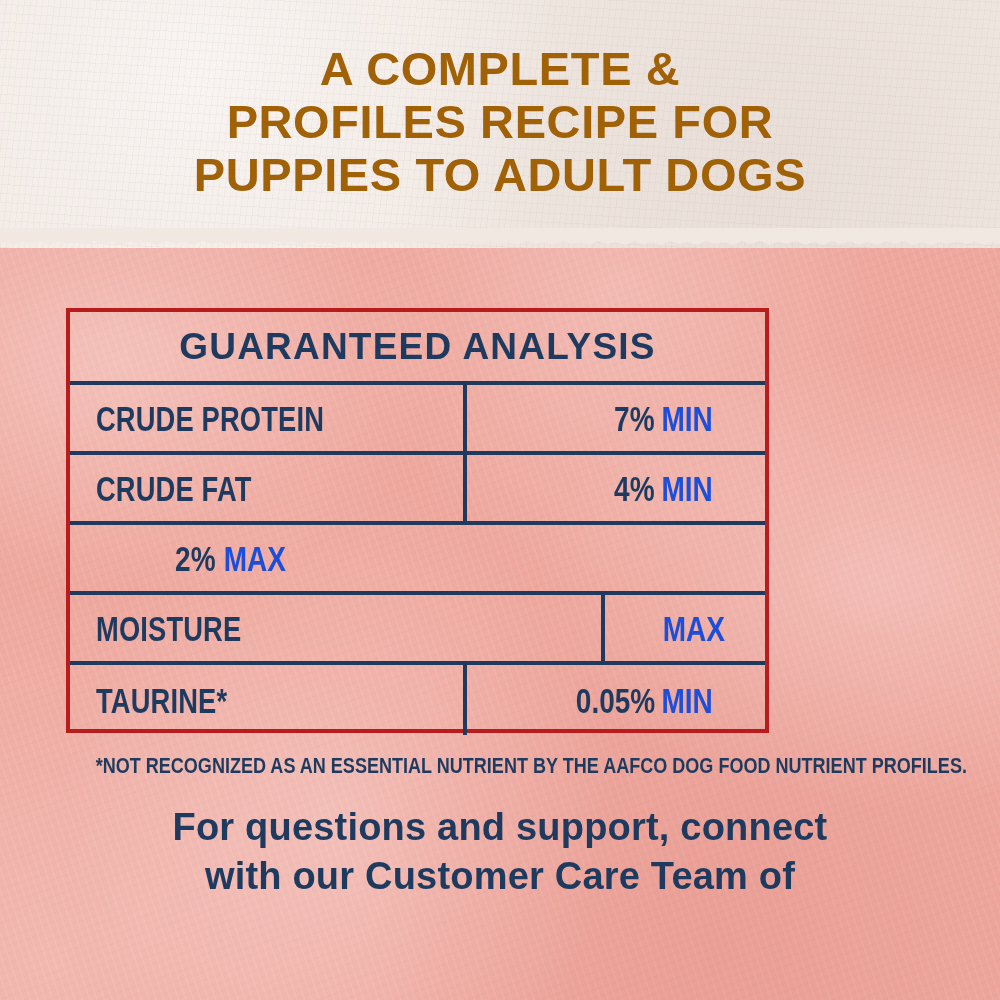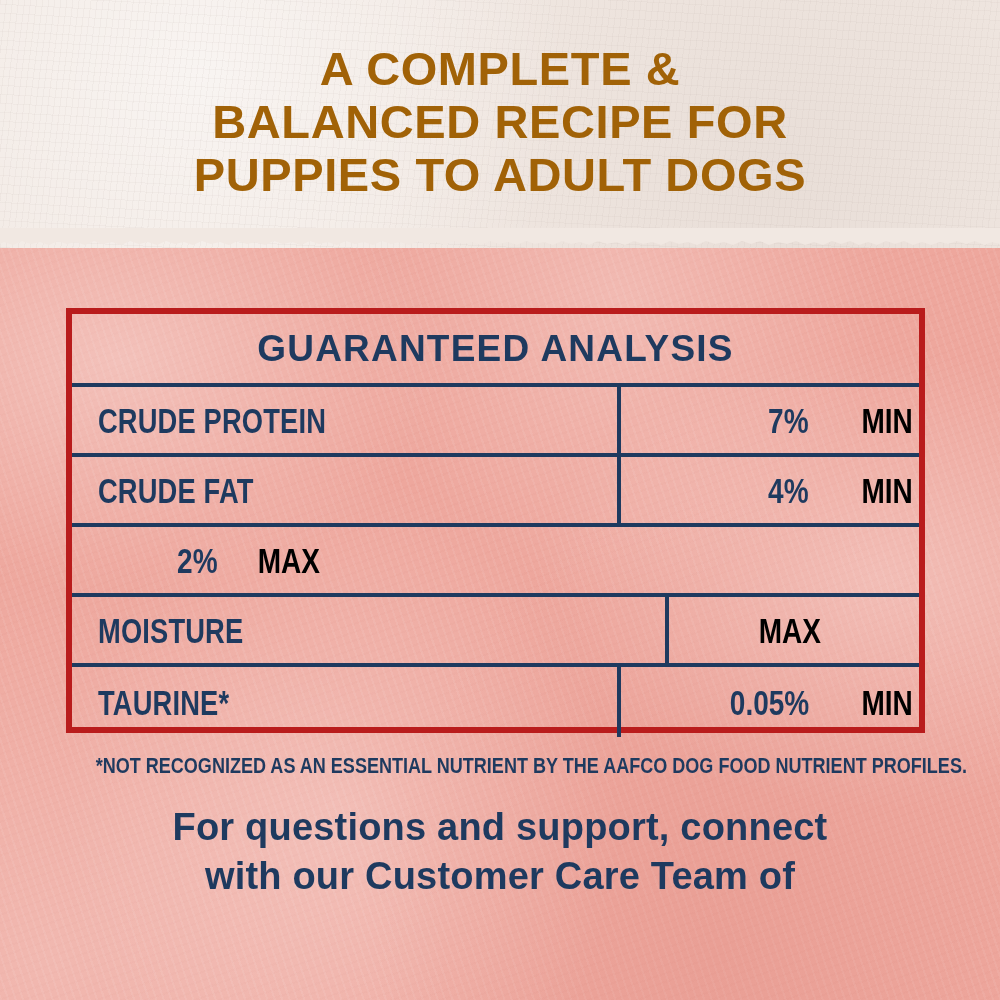--- a/index.html
+++ b/index.html
@@ -84,23 +84,23 @@
     line-height: 53px;
     letter-spacing: 0.6px;
   }
   .headline .ln { display: block; white-space: nowrap; }
 
   
   .ga-table {
     position: absolute;
     left: 66px;
     top: 308px;
-    width: 859px;
+    width: 703px;
     height: 425px;
-    border: 6px solid #b91c1c;
+    border: 4px solid #b91c1c;
     box-sizing: border-box;
     z-index: 6;
   }
   .ga-head {
     height: 73px;
     box-sizing: border-box;
     border-bottom: 4px solid #1E3A5F;
     display: flex;
     align-items: center;
     justify-content: center;
@@ -164,22 +164,22 @@
     white-space: nowrap;
   }
   .ga-amount i {
     font-style: normal;
     display: inline-block;
     transform: scaleX(0.80);
     transform-origin: right center;
   }
   .ga-qual {
     width: 110px;
-    text-align: right;
-    color: #000000;
+    text-align: left;
+    color: #1d4ed8;
     font-family: "Liberation Sans Narrow", "Liberation Sans", sans-serif;
     font-weight: bold;
     font-size: 35px;
     line-height: 1;
     white-space: nowrap;
   }
   .ga-qual i {
     font-style: normal;
     display: inline-block;
     transform: scaleX(0.80);
@@ -234,21 +234,21 @@
   <div class="cream-panel"></div>
 
   <div class="torn-edge">
     <svg viewBox="0 0 1000 30" preserveAspectRatio="none" xmlns="http://www.w3.org/2000/svg">
       <path fill="#F1E8E2" d="M0,0 L1000,0 L1000,16 L992,14 L984,17 L975,13 L966,16 L957,13 L948,16 L940,14 L931,17 L922,14 L913,17 L904,13 L895,16 L886,13 L877,17 L868,14 L859,17 L850,13 L841,16 L832,13 L823,17 L814,14 L805,17 L796,13 L787,16 L778,14 L769,17 L760,13 L751,16 L742,13 L733,17 L724,14 L715,16 L706,13 L697,17 L688,14 L679,16 L670,13 L661,17 L652,14 L643,16 L634,13 L625,17 L616,14 L607,16 L598,13 L589,17 L580,14 L571,16 L562,13 L553,17 L544,14 L535,16 L526,13 L517,17 L508,14 L499,16 L490,13 L481,17 L472,14 L463,16 L454,13 L445,17 L436,14 L427,16 L418,13 L409,17 L400,14 L391,16 L382,13 L373,17 L364,14 L355,16 L346,13 L337,17 L328,14 L319,16 L310,13 L301,17 L292,14 L283,16 L274,13 L265,17 L256,14 L247,16 L238,13 L229,17 L220,14 L211,16 L202,13 L193,17 L184,14 L175,16 L166,13 L157,17 L148,14 L139,16 L130,13 L121,17 L112,14 L103,16 L94,13 L85,17 L76,14 L67,16 L58,13 L49,17 L40,14 L31,16 L22,13 L13,17 L4,14 L0,16 Z"></path>
     </svg>
   </div>
 
   <div class="headline">
     <span class="ln">A COMPLETE &amp;</span>
-    <span class="ln">BALANCED RECIPE FOR</span>
+    <span class="ln">PROFILES RECIPE FOR</span>
     <span class="ln">PUPPIES TO ADULT DOGS</span>
   </div>
 
   <div class="ga-table">
 
     <div class="ga-head">
       <div class="ga-head-text">GUARANTEED ANALYSIS</div>
     </div>
 
     <div class="ga-rows">

